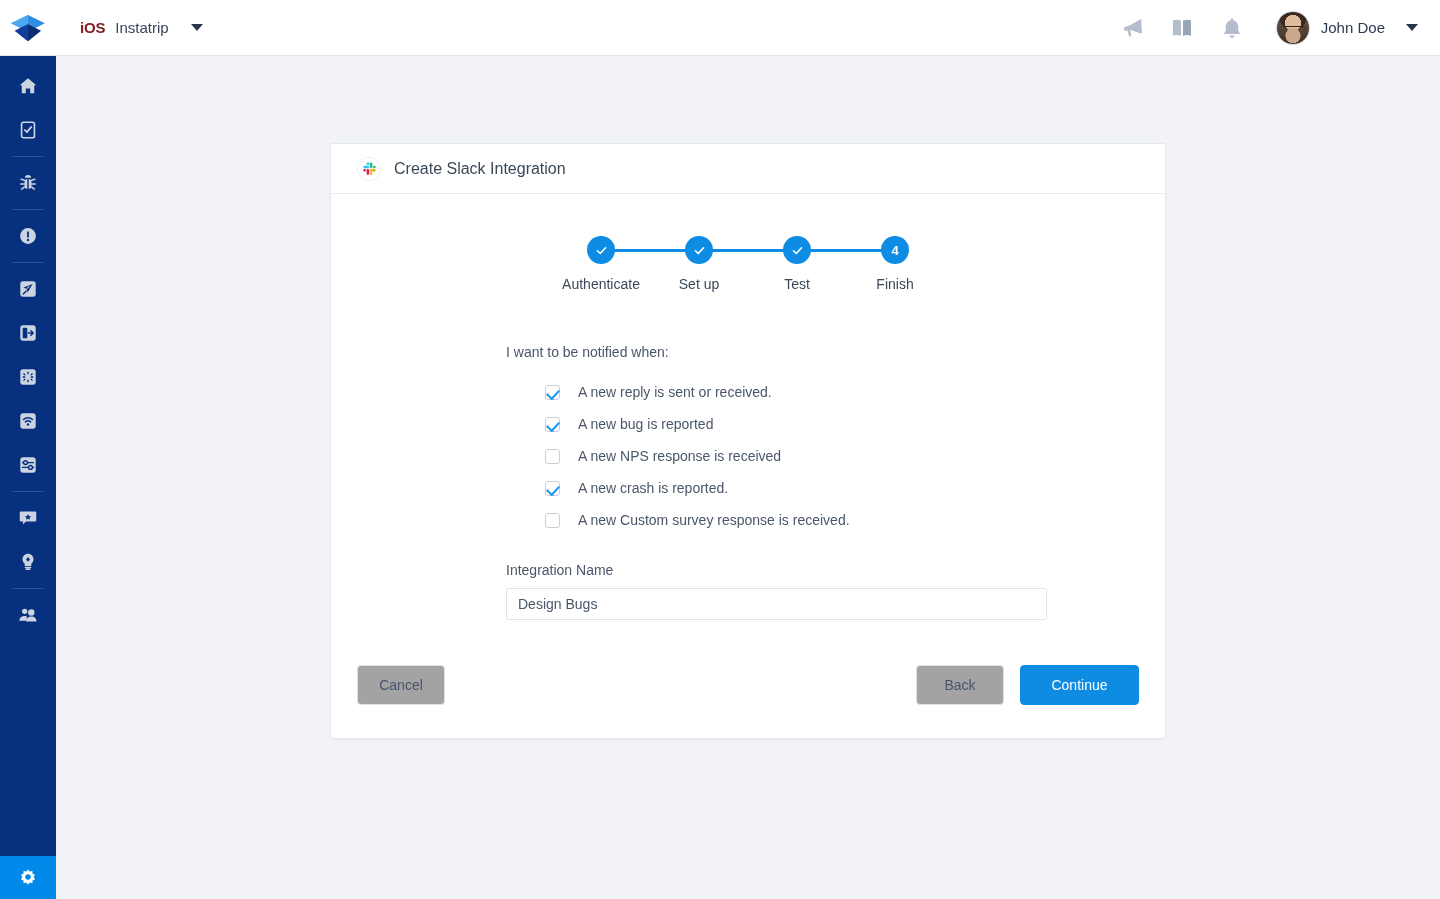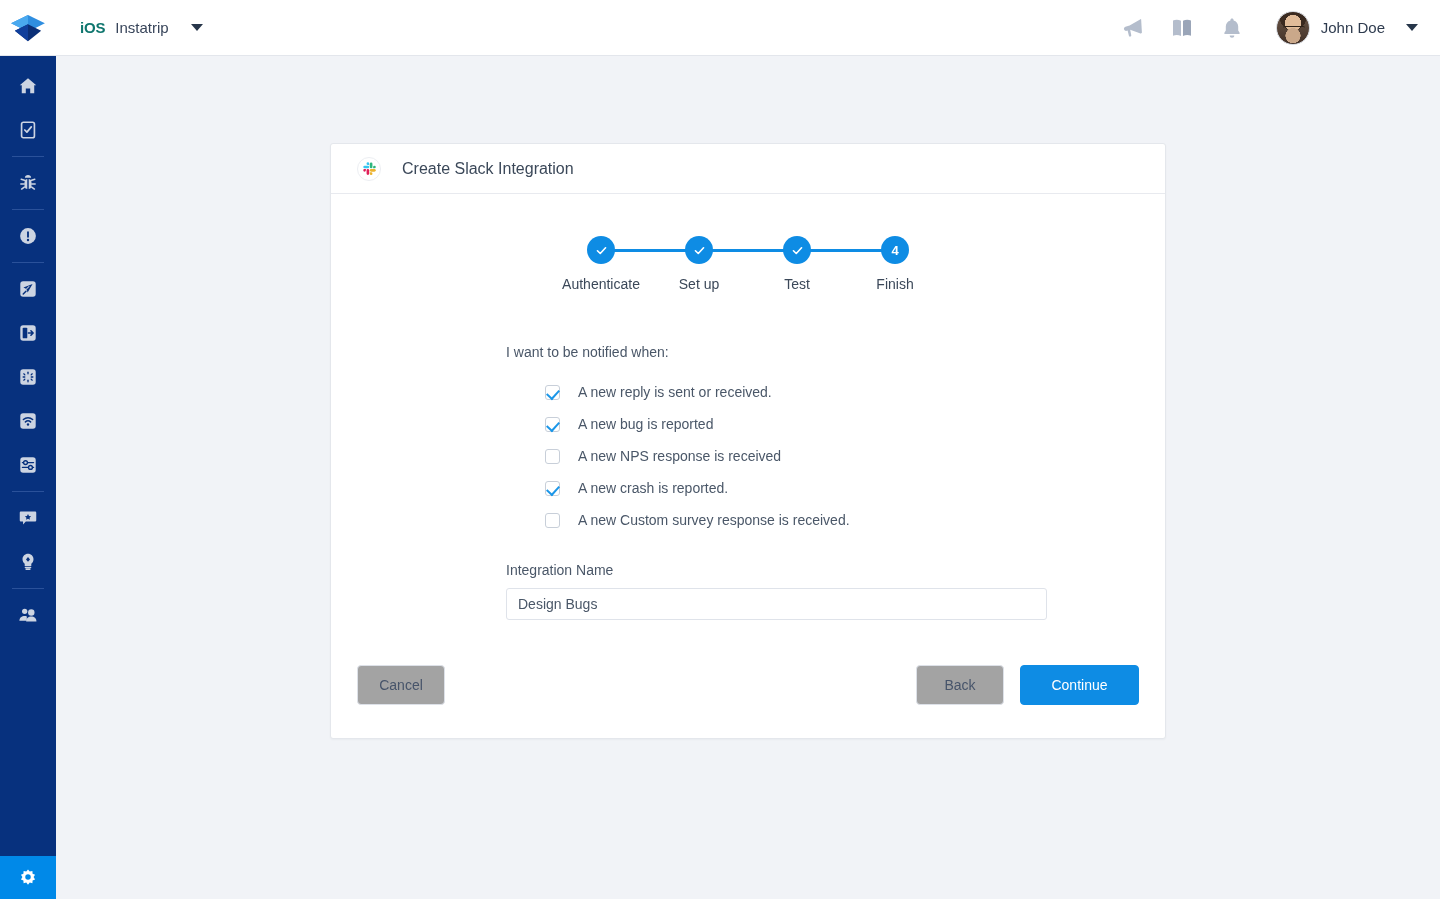--- a/index.html
+++ b/index.html
@@ -23,21 +23,21 @@
     width: 56px; height: 56px;
     display: flex; align-items: center; justify-content: center;
     flex: 0 0 56px;
   }
   .logo-mark { width: 38px; height: 30px; display: block; }
 
   .app-switcher {
     display: flex; align-items: center; gap: 10px;
     padding-left: 24px; height: 56px; cursor: pointer;
   }
-  .app-platform { font-size: 15px; font-weight: bold; color: #0f766e; letter-spacing: -0.2px; }
+  .app-platform { font-size: 15px; font-weight: bold; color: #7f1d1d; letter-spacing: -0.2px; }
   .app-name { font-size: 15px; color: #38455a; }
   .caret-down {
     width: 0; height: 0; margin-left: 12px;
     border-left: 6px solid transparent;
     border-right: 6px solid transparent;
     border-top: 7px solid #27364a;
   }
 
   .topbar-right {
     margin-left: auto; display: flex; align-items: center;
@@ -105,21 +105,21 @@
   .card {
     position: absolute; left: 274px; top: 87px;
     width: 836px;
     background: #ffffff;
     border: 1px solid #e4e7ec;
     border-radius: 3px;
     box-shadow: 0 1px 2px rgba(30,40,60,0.04);
   }
   .card-header {
     height: 50px; display: flex; align-items: center;
-    padding: 0 26px; gap: 21px;
+    padding: 0 26px; gap: 13px;
     border-bottom: 1px solid #e8eaef;
   }
   .slack-badge {
     width: 24px; height: 24px; border-radius: 50%;
     background: #ffffff; border: 1px solid #eceef2;
     display: flex; align-items: center; justify-content: center;
     flex: 0 0 24px;
   }
   .card-title { font-size: 16px; color: #3b4859; }
 

